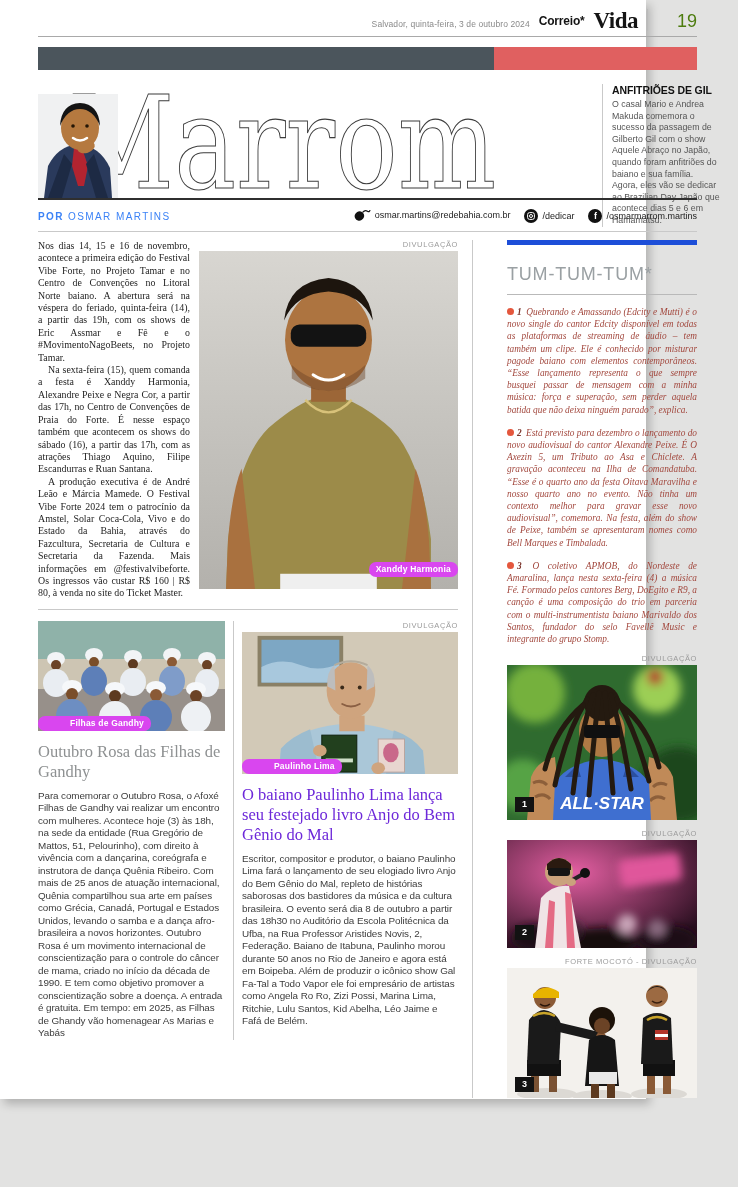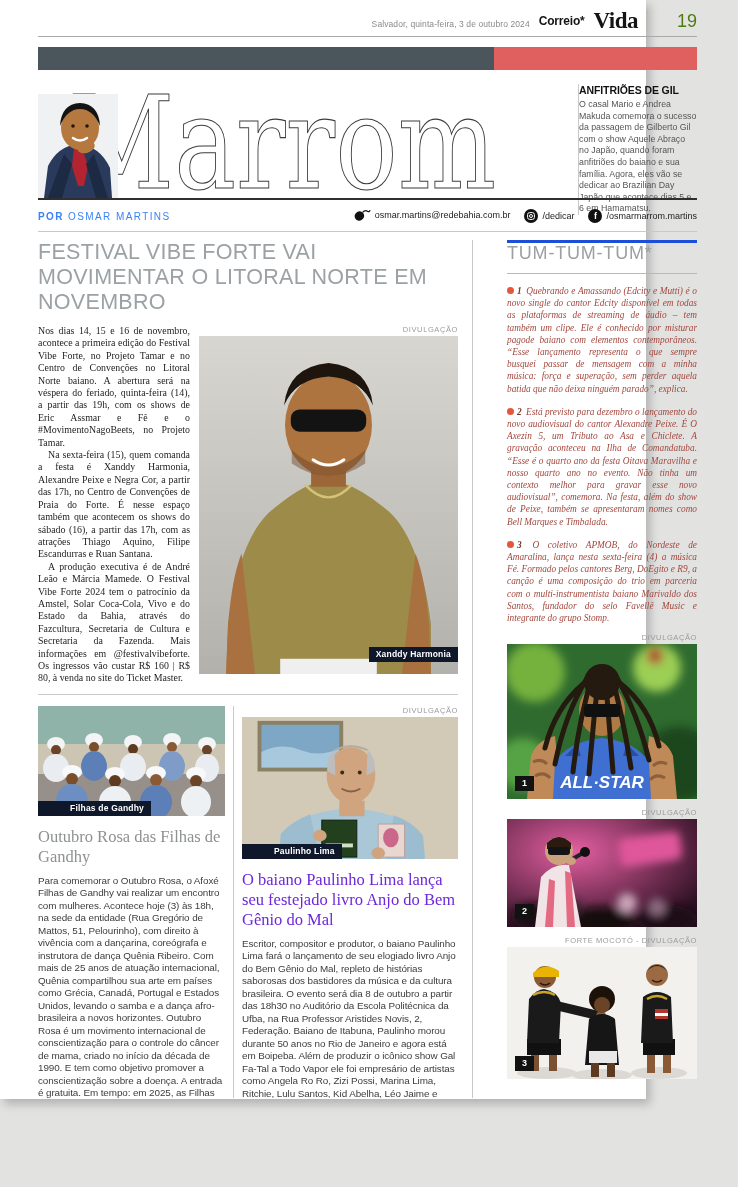--- a/index.html
+++ b/index.html
@@ -24,22 +24,22 @@
   .pagenum-sep{width:1px;height:22px;background:#bbb;}
   .pagenum{font-size:18px;color:#4d7c0f;line-height:19px;margin-left:20px;}
   .header-rule{position:absolute;top:36px;left:38px;width:659px;height:1px;background:#a9a9a9;}
   
   .topbar{position:absolute;top:47px;left:38px;width:659px;height:23px;background:#4b555c;}
   .topbar .red{position:absolute;right:0;top:0;width:203px;height:100%;background:#e06060;}
   
   .marrom-logo{position:absolute;left:64px;top:66px;width:440px;height:138px;}
   .columnist{position:absolute;left:38px;top:94px;width:80px;height:104px;z-index:3;}
   .sidebox{
-    position:absolute;left:578px;top:84px;width:119px;
-    border-left:1px solid #c9c9c9;box-sizing:border-box;
+    position:absolute;left:602px;top:84px;width:119px;
+    border-left:1px solid #c9c9c9;padding-left:9px;box-sizing:border-box;
   }
   .sidebox h3{margin:0 0 3px;font-size:10.5px;color:#111;letter-spacing:-.1px;}
   .sidebox p{margin:0;font-size:8.8px;line-height:11.6px;color:#555;}
   
   .byline-rule-top{position:absolute;top:198px;left:38px;width:659px;height:2px;background:#2f2f2f;}
   .byline-rule-bot{position:absolute;top:231px;left:38px;width:659px;height:1px;background:#c9c9c9;}
   .byline-row{position:absolute;top:203px;left:38px;width:659px;height:26px;display:flex;justify-content:space-between;align-items:center;}
   .byline{font-size:10px;letter-spacing:1.4px;color:#3b82f6;}
   .byline b{font-weight:bold;}
   .contacts{display:flex;align-items:flex-start;gap:6px;font-size:9px;color:#222;}
@@ -55,39 +55,39 @@
   }
   .art1{display:flex;}
   .art1-text{width:152px;margin-right:9px;font-family:"Liberation Serif",serif;font-size:9.9px;line-height:12.4px;color:#1d1d1d;text-align:justify;}
   .art1-text p{margin:0;}
   .art1-text p + p{text-indent:10px;}
   .art1-fig{flex:1;}
   .fig-credit{font-size:7.5px;color:#9b9b9b;text-align:right;letter-spacing:.6px;margin-bottom:2px;}
   .photo-wrap{position:relative;line-height:0;}
   .photo-wrap svg{display:block;}
   .caption{
-    position:absolute;background:#0f172a;color:#fff;font-size:8.5px;font-weight:bold;
-    padding:3px 7px;line-height:9px;letter-spacing:.2px;
+    position:absolute;background:#d946ef;color:#fff;font-size:8.5px;font-weight:bold;
+    padding:3px 7px;line-height:9px;letter-spacing:.2px;border-radius:7px;
   }
   .cap-br{right:0;bottom:12px;}
   .cap-bl{left:0;bottom:0;padding-left:32px;}
   .numbadge{
     position:absolute;left:8px;bottom:8px;background:#121212;color:#fff;
     font-size:9px;font-weight:bold;padding:3px 7px;line-height:9px;
   }
   .main-rule{border:0;border-top:1px solid #c9c9c9;margin:9px 0 11px;}
   .bottomcols{display:flex;}
   .bcol-left{width:187px;padding-right:8px;border-right:1px solid #c9c9c9;}
   .bcol-mid{flex:1;padding-left:8px;}
   h2.subhead{font-family:"Liberation Serif",serif;font-weight:400;font-size:16.5px;line-height:20px;margin:11px 0 8px;}
   .subhead.gray{color:#8e9192;}
   .subhead.teal{color:#6d28d9;}
   .bodycopy{font-size:9.9px;line-height:12.5px;color:#3c3c3c;margin:0;letter-spacing:-.1px;}
   
-  .tum-head{border-top:3px solid #1d4ed8;border-bottom:1px solid #b9b9b9;padding:0 0 9px;}
+  .tum-head{border-top:5px solid #1d4ed8;border-bottom:1px solid #b9b9b9;padding:19px 0 9px;}
   .tum-head h2{margin:0;font-weight:400;font-size:18px;letter-spacing:.8px;color:#9aa0a3;}
   .tum-item{margin-top:11px;font-family:"Liberation Serif",serif;font-style:italic;font-size:9.3px;line-height:12.2px;color:#a2473d;text-align:justify;}
   .tum-item .dot{display:inline-block;width:7px;height:7px;border-radius:50%;background:#e4573d;margin-right:3px;}
   .tum-item b{color:#7c352c;margin-right:2px;}
   .tum-fig{margin-top:9px;}
   .tum-fig .fig-credit{margin-top:2px;}
 </style>
 </head>
 <body>
 
@@ -158,21 +158,20 @@
           </span>
         <span>/osmarmarrom.martins</span>
       </span>
     </span>
   </div>
   <div class="byline-rule-bot"></div>
 
   <div class="content">
 
     <div class="main-col">
-      <h1 class="headline">FESTIVAL VIBE FORTE VAI MOVIMENTAR O LITORAL NORTE EM NOVEMBRO</h1>
 
       <div class="art1">
         <div class="art1-text">
           <p>Nos dias 14, 15 e 16 de novembro, acontece a primeira edição do Festival Vibe Forte, no Projeto Tamar e no Centro de Convenções no Litoral Norte baiano. A abertura será na véspera do feriado, quinta-feira (14), a partir das 19h, com os shows de Eric Assmar e Fê e o #MovimentoNagoBeets, no Projeto Tamar.</p>
           <p>Na sexta-feira (15), quem comanda a festa é Xanddy Harmonia, Alexandre Peixe e Negra Cor, a partir das 17h, no Centro de Convenções de Praia do Forte. É nesse espaço também que acontecem os shows do sábado (16), a partir das 17h, com as atrações Thiago Aquino, Filipe Escandurras e Ruan Santana.</p>
           <p>A produção executiva é de André Leão e Márcia Mamede. O Festival Vibe Forte 2024 tem o patrocínio da Amstel, Solar Coca-Cola, Vivo e do Estado da Bahia, através do Fazcultura, Secretaria de Cultura e Secretaria da Fazenda. Mais informações em @festivalvibeforte. Os ingressos vão custar R$ 160 | R$ 80, à venda no site do Ticket Master.</p>
         </div>
         <figure class="art1-fig" style="margin:0;">
           <div class="fig-credit">DIVULGAÇÃO</div>
           <div class="photo-wrap">

